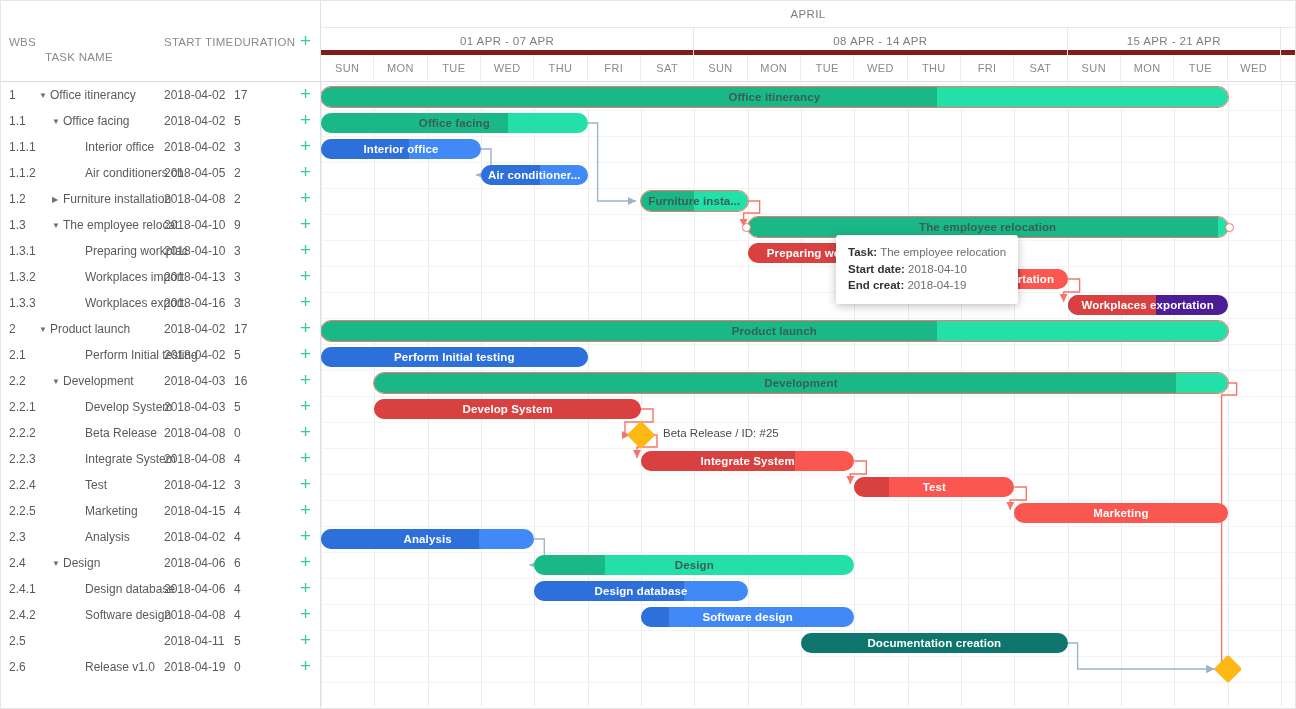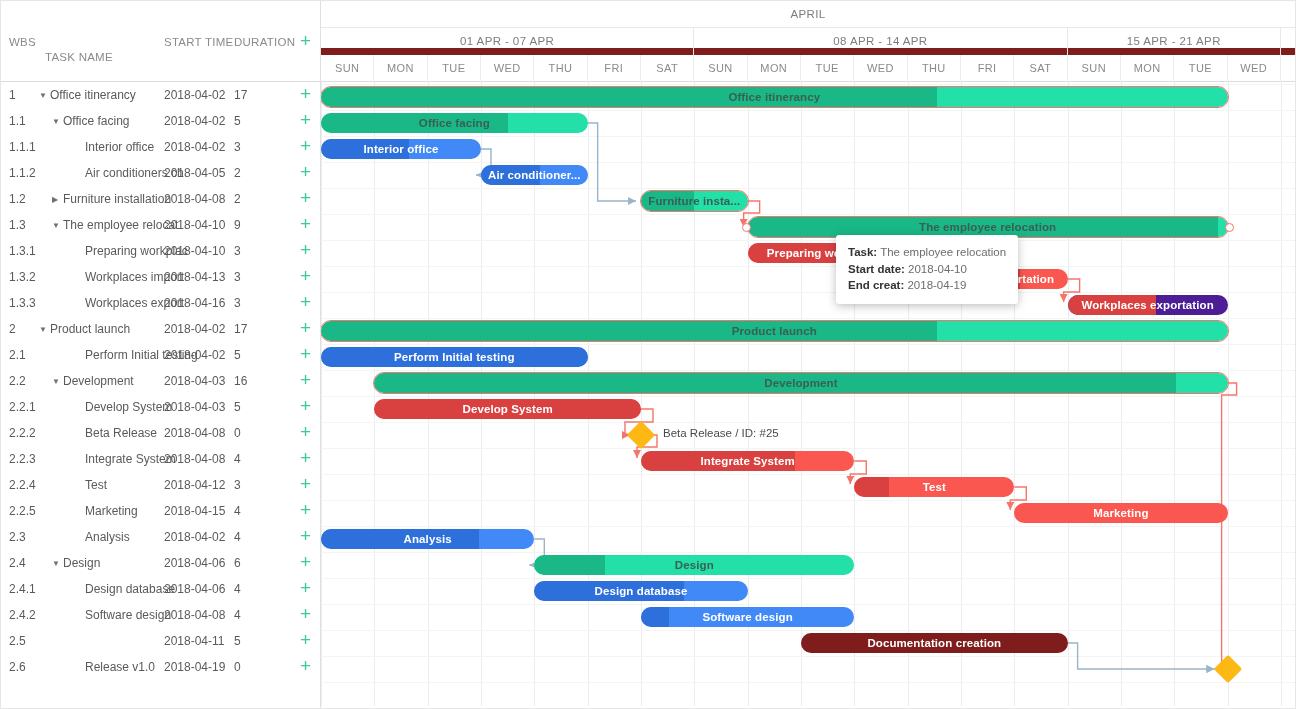--- a/index.html
+++ b/index.html
@@ -48,21 +48,21 @@
   #tl{
     position:absolute;left:320px;top:0;right:0;height:707px;
     background:#fff;overflow:hidden;
   }
   #tl-head{position:relative;height:81px;box-sizing:border-box;}
   #tl-month{
     position:relative;height:27px;box-sizing:border-box;border-bottom:1px solid #e8e8e8;
     text-align:center;font-size:11.5px;color:#7d7d7d;letter-spacing:.4px;line-height:27px;
     text-transform:uppercase;
   }
-  #tl-weeks{position:relative;height:27px;box-sizing:border-box;border-bottom:7px solid #7f1d1d;text-decoration:underline;}
+  #tl-weeks{position:relative;height:27px;box-sizing:border-box;border-bottom:5px solid #7f1d1d;text-decoration:underline;}
   .wk{
     position:absolute;top:0;height:27px;box-sizing:border-box;border-right:1px solid #e8e8e8;
     font-size:11.5px;color:#7d7d7d;letter-spacing:.4px;text-align:center;line-height:27px;
     text-transform:uppercase;overflow:hidden;
   }
   #tl-days{position:relative;height:27px;box-sizing:border-box;border-bottom:1px solid #dcdcdc;}
   .dy{
     position:absolute;top:0;height:27px;box-sizing:border-box;border-right:1px solid #ececec;
     font-size:11px;color:#8a8a8a;letter-spacing:.4px;text-align:center;line-height:27px;
     text-transform:uppercase;
@@ -463,21 +463,21 @@
             <div class="lbl">Design</div>
           </div>
           <div class="bar blue" style="left: 213.32px; width: 213.32px; top: 499px; background: rgb(65, 137, 247);">
             <div class="prog" style="width: 70%; background: rgb(45, 111, 219);"></div>
             <div class="lbl">Design database</div>
           </div>
           <div class="bar blue" style="left: 319.98px; width: 213.32px; top: 525px; background: rgb(65, 137, 247);">
             <div class="prog" style="width: 13%; background: rgb(45, 111, 219);"></div>
             <div class="lbl">Software design</div>
           </div>
-          <div class="bar blue" style="left: 479.97px; width: 266.65px; top: 551px; background: #7f1d1d;">
+          <div class="bar blue" style="left: 479.97px; width: 266.65px; top: 551px; background: #0f766e;">
             <div class="lbl">Documentation creation</div>
           </div>
           <div class="ms" style="left: 309.98px; top: 343px; background: rgb(253, 184, 19);"></div>
           <div class="ms-lbl" style="left: 341.98px; top: 345px;">Beta Release / ID: #25</div>
           <div class="ms" style="left: 896.61px; top: 577px; background: rgb(253, 184, 19);"></div>
         </div>
 
       <div id="tooltip" style="left: 515px; top: 153px;">
         <div>
           <b>Task:</b>

